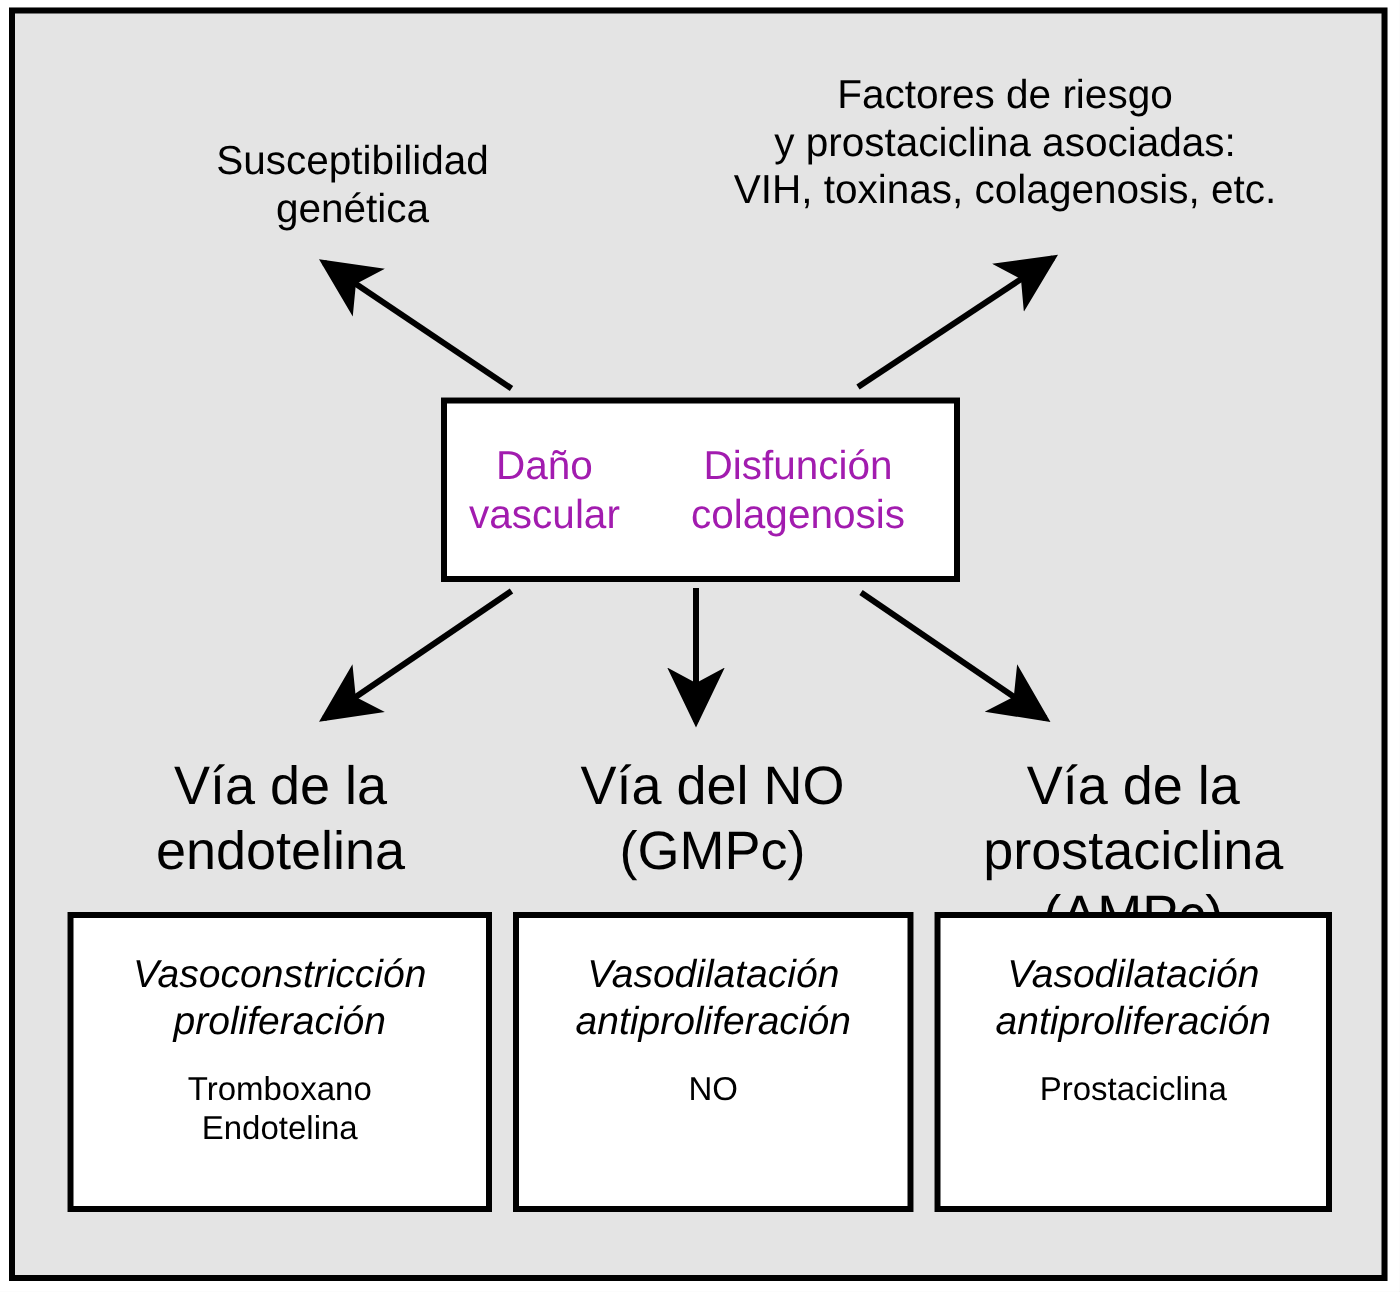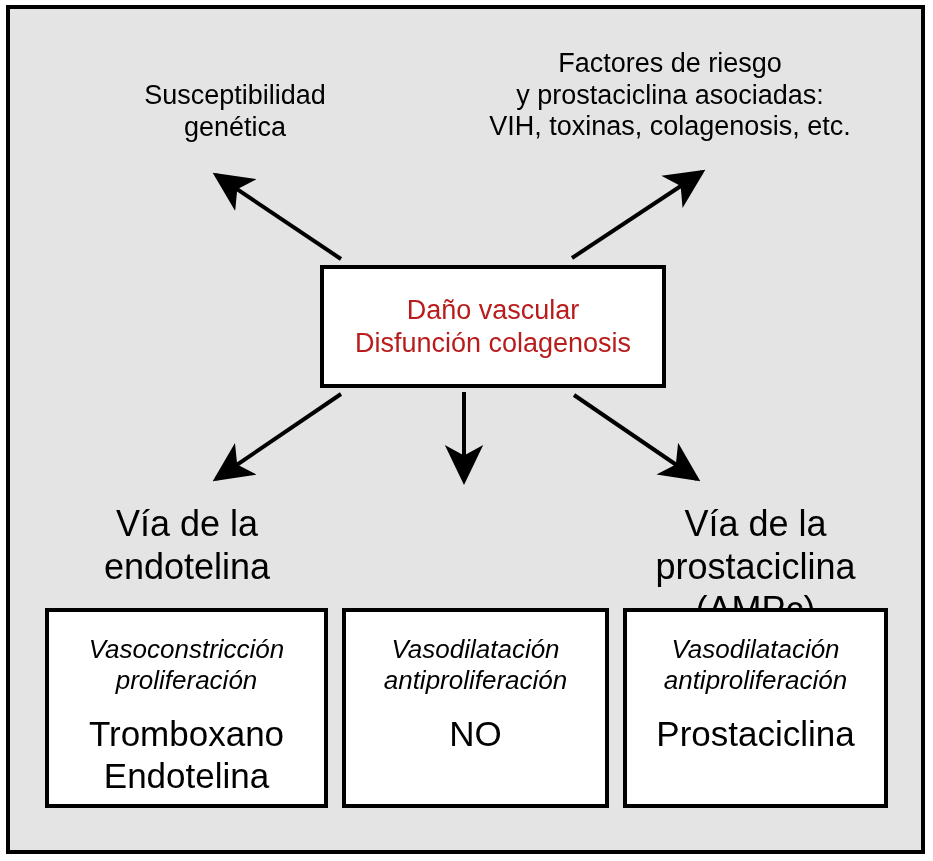--- a/index.html
+++ b/index.html
@@ -47,21 +47,21 @@
   .label {
     position: absolute;
     text-align: center;
     color: #000000;
     font-size: 27px;
     line-height: 1.17;
     white-space: pre-line;
     letter-spacing: 0px;
   }
 
-  #label-genetic      { left: 20px;  top: 80px;  width: 430px; text-align: center; }
+  #label-genetic      { left: 20px;  top: 92px;  width: 430px; text-align: center; }
   #label-risk         { left: 430px; top: 48px;  width: 480px; }
 
   .pathway-label {
     position: absolute;
     text-align: center;
     color: #000000;
     font-size: 36px;
     line-height: 1.2;
     white-space: pre-line;
   }
@@ -69,25 +69,24 @@
   #pathway-no           { left: 342px; top: 502px; width: 266px; }
   #pathway-prostacyclin { left: 623px; top: 502px; width: 265px; }
 
   
   .box {
     position: absolute;
     box-sizing: border-box;
     background: #ffffff;
     border: 4px solid #000000;
     display: flex;
-    flex-direction: column;
+    flex-direction: row;
     align-items: center;
     justify-content: center;
-    color: #b91c1c;
-    margin-left: 26px;
+    color: #a21caf;
   }
 
   #center-box {
     left: 294px;
     top: 265px;
     width: 346px;
     height: 123px;
   }
   #center-box .box-line {
     font-size: 27px;
@@ -113,21 +112,21 @@
   #effect-box-3 { left: 623px; width: 265px; }
 
   .effect-italic {
     font-style: italic;
     font-size: 26px;
     line-height: 1.18;
     white-space: pre-line;
     display: block;
   }
   .effect-plain {
-    font-size: 35px;
+    font-size: 22px;
     line-height: 1.18;
     white-space: pre-line;
     display: block;
     margin-top: 18px;
   }
 </style>
 </head>
 <body>
 
 <div id="figure">
@@ -160,20 +159,22 @@
 VIH, toxinas, colagenosis, etc.</div>
 
   <div class="box" id="center-box">
     <span class="box-line">Daño vascular</span>
     <span class="box-line">Disfunción colagenosis</span>
   </div>
 
   <div class="pathway-label" id="pathway-endothelin">Vía de la
 endotelina</div>
 
+  <div class="pathway-label" id="pathway-no">Vía del NO
+(GMPc)</div>
 
   <div class="pathway-label" id="pathway-prostacyclin">Vía de la
 prostaciclina
 (AMPc)</div>
 
   <div class="effect-box" id="effect-box-1">
     <span class="effect-italic">Vasoconstricción
 proliferación</span>
     <span class="effect-plain">Tromboxano
 Endotelina</span>

